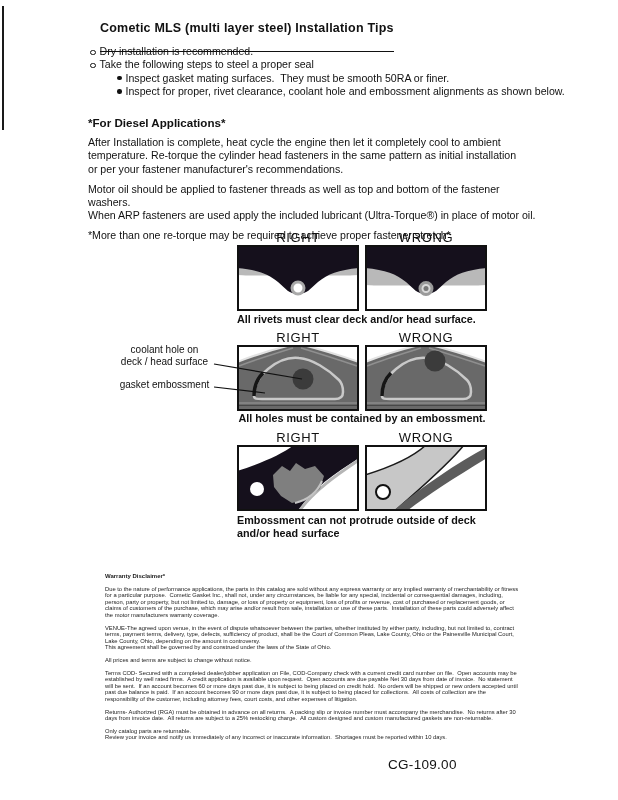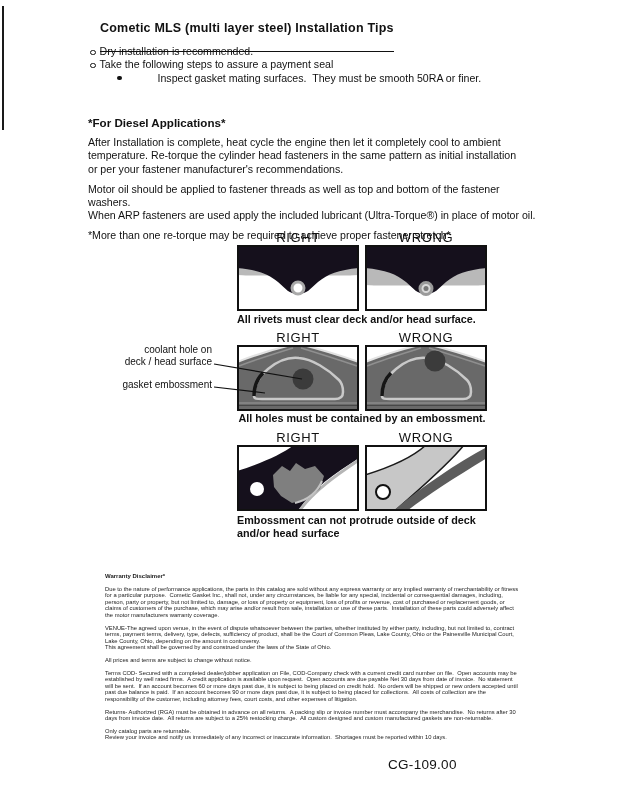--- a/index.html
+++ b/index.html
@@ -14,34 +14,34 @@
   .doc-title{
     position:absolute;left:100px;top:21px;
     font-size:12.5px;font-weight:bold;letter-spacing:.2px;
     border-bottom:1.6px solid #111;padding-bottom:16px;white-space:nowrap;
   }
 
   .tips{position:absolute;left:90px;top:45px;width:470px;font-size:10.6px;line-height:13.4px;}
   .tips .li{display:flex;align-items:flex-start;white-space:pre;}
   .marker-open{flex:0 0 auto;width:3.5px;height:3.5px;border:1.1px solid #111;border-radius:50%;margin:4.5px 4px 0 0;}
   .marker-solid{flex:0 0 auto;width:4.5px;height:4.5px;background:#111;border-radius:50%;margin:4px 4px 0 0;}
-  .sub{margin-left:27px;gap:32px;}
+  .sub{margin-left:27px;}
 
   .diesel{position:absolute;left:88px;top:116px;width:452px;font-size:10.6px;line-height:13.2px;}
   .diesel h2{font-size:11.6px;font-weight:bold;margin:0 0 7px 0;}
   .diesel p{margin:0 0 7px 0;white-space:pre-line;}
   .diesel p.note{margin-top:6px;}
 
   .dg-label{position:absolute;font-size:13px;letter-spacing:.6px;text-align:center;width:122px;color:#111;}
   .dg-box{position:absolute;width:122px;height:66px;}
   .dg-box svg{display:block;width:122px;height:66px;}
   .dg-caption{position:absolute;font-size:10.8px;font-weight:bold;white-space:pre-line;line-height:12.5px;}
   .dg-caption.center{width:250px;text-align:center;}
 
-  .annot{position:absolute;font-size:10px;line-height:11.5px;text-align:right;white-space:pre-line;width:95px;}
+  .annot{position:absolute;font-size:10px;line-height:11.5px;text-align:center;white-space:pre-line;width:95px;}
   .pointer-overlay{position:absolute;left:0;top:0;width:618px;height:800px;pointer-events:none;}
 
   .legal{position:absolute;left:105px;top:573px;width:414px;font-size:5.8px;line-height:6.6px;color:#1c1c1c;}
   .legal .lh{font-weight:bold;font-size:6px;margin:0 0 6px 0;}
   .legal p{margin:0 0 6px 0;white-space:pre-wrap;}
 
   .page-code{position:absolute;left:388px;top:757px;font-size:13.5px;letter-spacing:.3px;color:#111;}
 </style>
 </head>
 <body>
@@ -52,25 +52,29 @@
 
   <div class="doc-title">Cometic MLS (multi layer steel) Installation Tips</div>
 
   <div class="tips">
     <div class="li">
       <span class="marker-open"></span>
       <span>Dry installation is recommended.</span>
     </div>
     <div class="li">
       <span class="marker-open"></span>
-      <span>Take the following steps to assure a payment seal</span>
+      <span>Take the following steps to steel a proper seal</span>
     </div>
     <div class="li sub">
       <span class="marker-solid"></span>
       <span>Inspect gasket mating surfaces.  They must be smooth 50RA or finer.</span>
+    </div>
+    <div class="li sub">
+      <span class="marker-solid"></span>
+      <span>Inspect for proper, rivet clearance, coolant hole and embossment alignments as shown below.</span>
     </div>
   </div>
 
   <div class="diesel">
     <h2>*For Diesel Applications*</h2>
     <p>After Installation is complete, heat cycle the engine then let it completely cool to ambient
 temperature. Re-torque the cylinder head fasteners in the same pattern as initial installation
 or per your fastener manufacturer's recommendations.</p>
     <p>Motor oil should be applied to fastener threads as well as top and bottom of the fastener washers.
 When ARP fasteners are used apply the included lubricant (Ultra-Torque®) in place of motor oil.</p>

